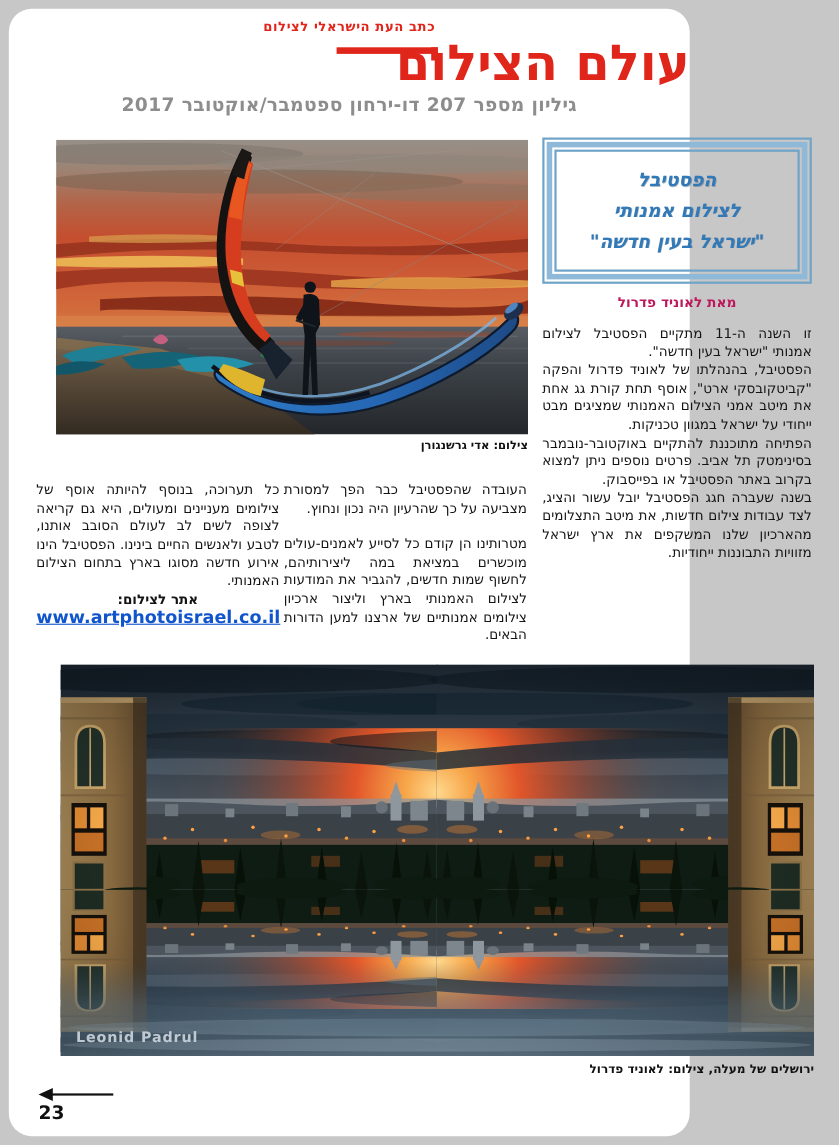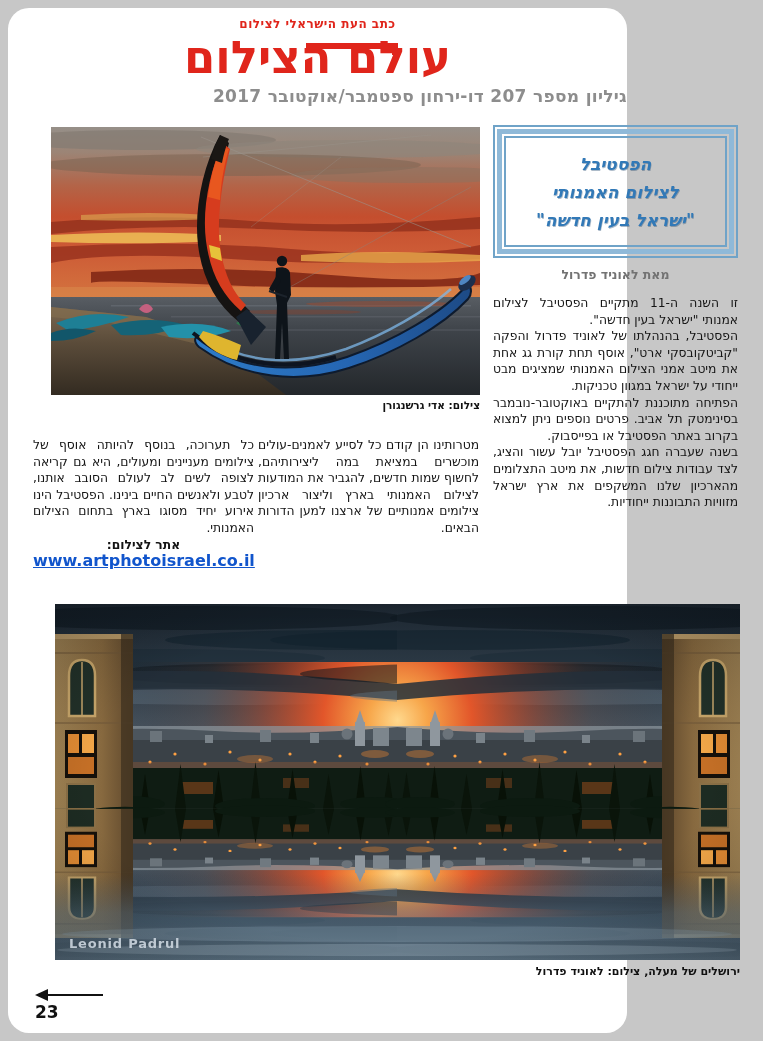--- a/index.html
+++ b/index.html
@@ -8,25 +8,25 @@
   }
   *{box-sizing:border-box;}
   html,body{margin:0;padding:0;background:#9e9e9e;}
   .canvas{position:relative;width:763px;height:1041px;background:#c7c7c7;
           font-family:"DejaVu Sans",sans-serif;overflow:hidden;margin:0 auto;}
   .page{position:absolute;left:8px;top:8px;width:619px;height:1025px;background:#ffffff;border-radius:21px;}
 
   
   .tagline{position:absolute;top:9px;left:0;right:0;text-align:center;
            color:var(--red);font-weight:bold;font-size:12px;letter-spacing:.5px;direction:rtl;}
-  .logo{position:absolute;top:26px;left:0;right:0;text-align:center;color:var(--red);
+  .logo{position:absolute;top:26px;left:0;right:0;color:var(--red);
         font-weight:bold;font-size:45px;line-height:1.05;direction:rtl;}
   .logo-frame{position:absolute;top:35px;left:50%;margin-left:-12px;width:92px;height:12px;
         border-top:6px solid var(--red);border-right:6px solid var(--red);}
-  .issue{position:absolute;top:78px;left:0;right:0;color:var(--gray-sub);
+  .issue{position:absolute;top:78px;left:0;right:0;text-align:center;color:var(--gray-sub);
          font-weight:bold;font-size:17px;direction:rtl;letter-spacing:.3px;}
 
   
   .photo-kite{position:absolute;left:43px;top:119px;width:429px;height:268px;}
   .photo-kite svg,.photo-jlm svg{display:block;width:100%;height:100%;}
   .kite-caption{position:absolute;left:43px;top:391px;width:429px;direction:rtl;text-align:right;
                 font-size:10.5px;font-weight:bold;color:#111;}
   .photo-jlm{position:absolute;left:47px;top:596px;width:685px;height:356px;}
   .watermark{position:absolute;left:14px;bottom:9px;color:#c9d3dc;font-weight:bold;
              font-size:13px;letter-spacing:.8px;opacity:.92;}
@@ -35,21 +35,21 @@
 
   
   .fest-box{position:absolute;left:485px;top:117px;width:245px;height:133px;}
   .fb1{height:100%;border:2px solid var(--box-border);padding:2px;}
   .fb2{height:100%;border:5px solid #8fb9d8;padding:2px;}
   .fb3{height:100%;border:2px solid var(--box-border);display:flex;flex-direction:column;
        justify-content:center;gap:8px;}
   .fest-line{color:var(--box-blue);font-weight:bold;font-size:17px;text-align:center;direction:rtl;
              text-shadow:0.6px 0.6px 0 rgba(20,60,100,.35);font-style:italic;}
   .byline{position:absolute;left:485px;top:259px;width:245px;text-align:center;font-weight:bold;
-          font-size:12.5px;color:#737373;direction:rtl;}
+          font-size:12.5px;color:#be185d;direction:rtl;}
 
   
   .col{position:absolute;direction:rtl;text-align:justify;font-size:12.3px;line-height:16.6px;
        color:var(--text);}
   .col p{margin:0;}
   .col p + p.gap{margin-top:16px;}
   .col-right{left:485px;top:287px;width:245px;}
   .col-mid{left:250px;top:429px;width:221px;}
   .col-left{left:25px;top:429px;width:221px;}
   .site-label{margin-top:16px;text-align:center;font-weight:bold;}
@@ -149,39 +149,40 @@
         <line x1="218" y1="164" x2="236" y2="170" stroke="#1c232b" stroke-width="2"></line>
       </svg>
     </div>
     <div class="kite-caption">צילום: אדי גרשנגורן</div>
 
     <div class="fest-box">
       <div class="fb1">
         <div class="fb2">
           <div class="fb3">
             <div class="fest-line">הפסטיבל</div>
-            <div class="fest-line">לצילום האמנותי</div>
+            <div class="fest-line">לצילום אמנותי</div>
             <div class="fest-line">"ישראל בעין חדשה"</div>
           </div>
         </div>
       </div>
     </div>
     <div class="byline">מאת לאוניד פדרול</div>
 
     <div class="col col-right">
       <p>זו השנה ה-11 מתקיים הפסטיבל לצילום אמנותי "ישראל בעין חדשה".</p>
       <p>הפסטיבל, בהנהלתו של לאוניד פדרול והפקה "קביטקובסקי ארט", אוסף תחת קורת גג אחת את מיטב אמני הצילום האמנותי שמציגים מבט ייחודי על ישראל במגוון טכניקות.</p>
       <p>הפתיחה מתוכננת להתקיים באוקטובר-נובמבר בסינימטק תל אביב. פרטים נוספים ניתן למצוא בקרוב באתר הפסטיבל או בפייסבוק.</p>
       <p>בשנה שעברה חגג הפסטיבל יובל עשור והציג, לצד עבודות צילום חדשות, את מיטב התצלומים מהארכיון שלנו המשקפים את ארץ ישראל מזוויות התבוננות ייחודיות.</p>
     </div>
     <div class="col col-mid">
+      <p>העובדה שהפסטיבל כבר הפך למסורת מצביעה על כך שהרעיון היה נכון ונחוץ.</p>
       <p class="gap">מטרותינו הן קודם כל לסייע לאמנים-עולים מוכשרים במציאת במה ליצירותיהם, לחשוף שמות חדשים, להגביר את המודעות לצילום האמנותי בארץ וליצור ארכיון צילומים אמנותיים של ארצנו למען הדורות הבאים.</p>
     </div>
     <div class="col col-left">
-      <p>כל תערוכה, בנוסף להיותה אוסף של צילומים מעניינים ומעולים, היא גם קריאה לצופה לשים לב לעולם הסובב אותנו, לטבע ולאנשים החיים בינינו. הפסטיבל הינו אירוע יחיד מסוגו בארץ בתחום הצילום האמנותי.</p>
+      <p>כל תערוכה, בנוסף להיותה אוסף של צילומים מעניינים ומעולים, היא גם קריאה לצופה לשים לב לעולם הסובב אותנו, לטבע ולאנשים החיים בינינו. הפסטיבל הינו אירוע חדשה מסוגו בארץ בתחום הצילום האמנותי.</p>
       <p class="site-label">אתר לצילום:</p>
       <p class="site-url">
         <a href="#">www.artphotoisrael.co.il</a>
       </p>
     </div>
 
     <div class="photo-jlm">
       <svg viewBox="0 0 685 356" preserveAspectRatio="none">
         <defs>
           <linearGradient id="jsky" x1="0" y1="0" x2="0" y2="1">

